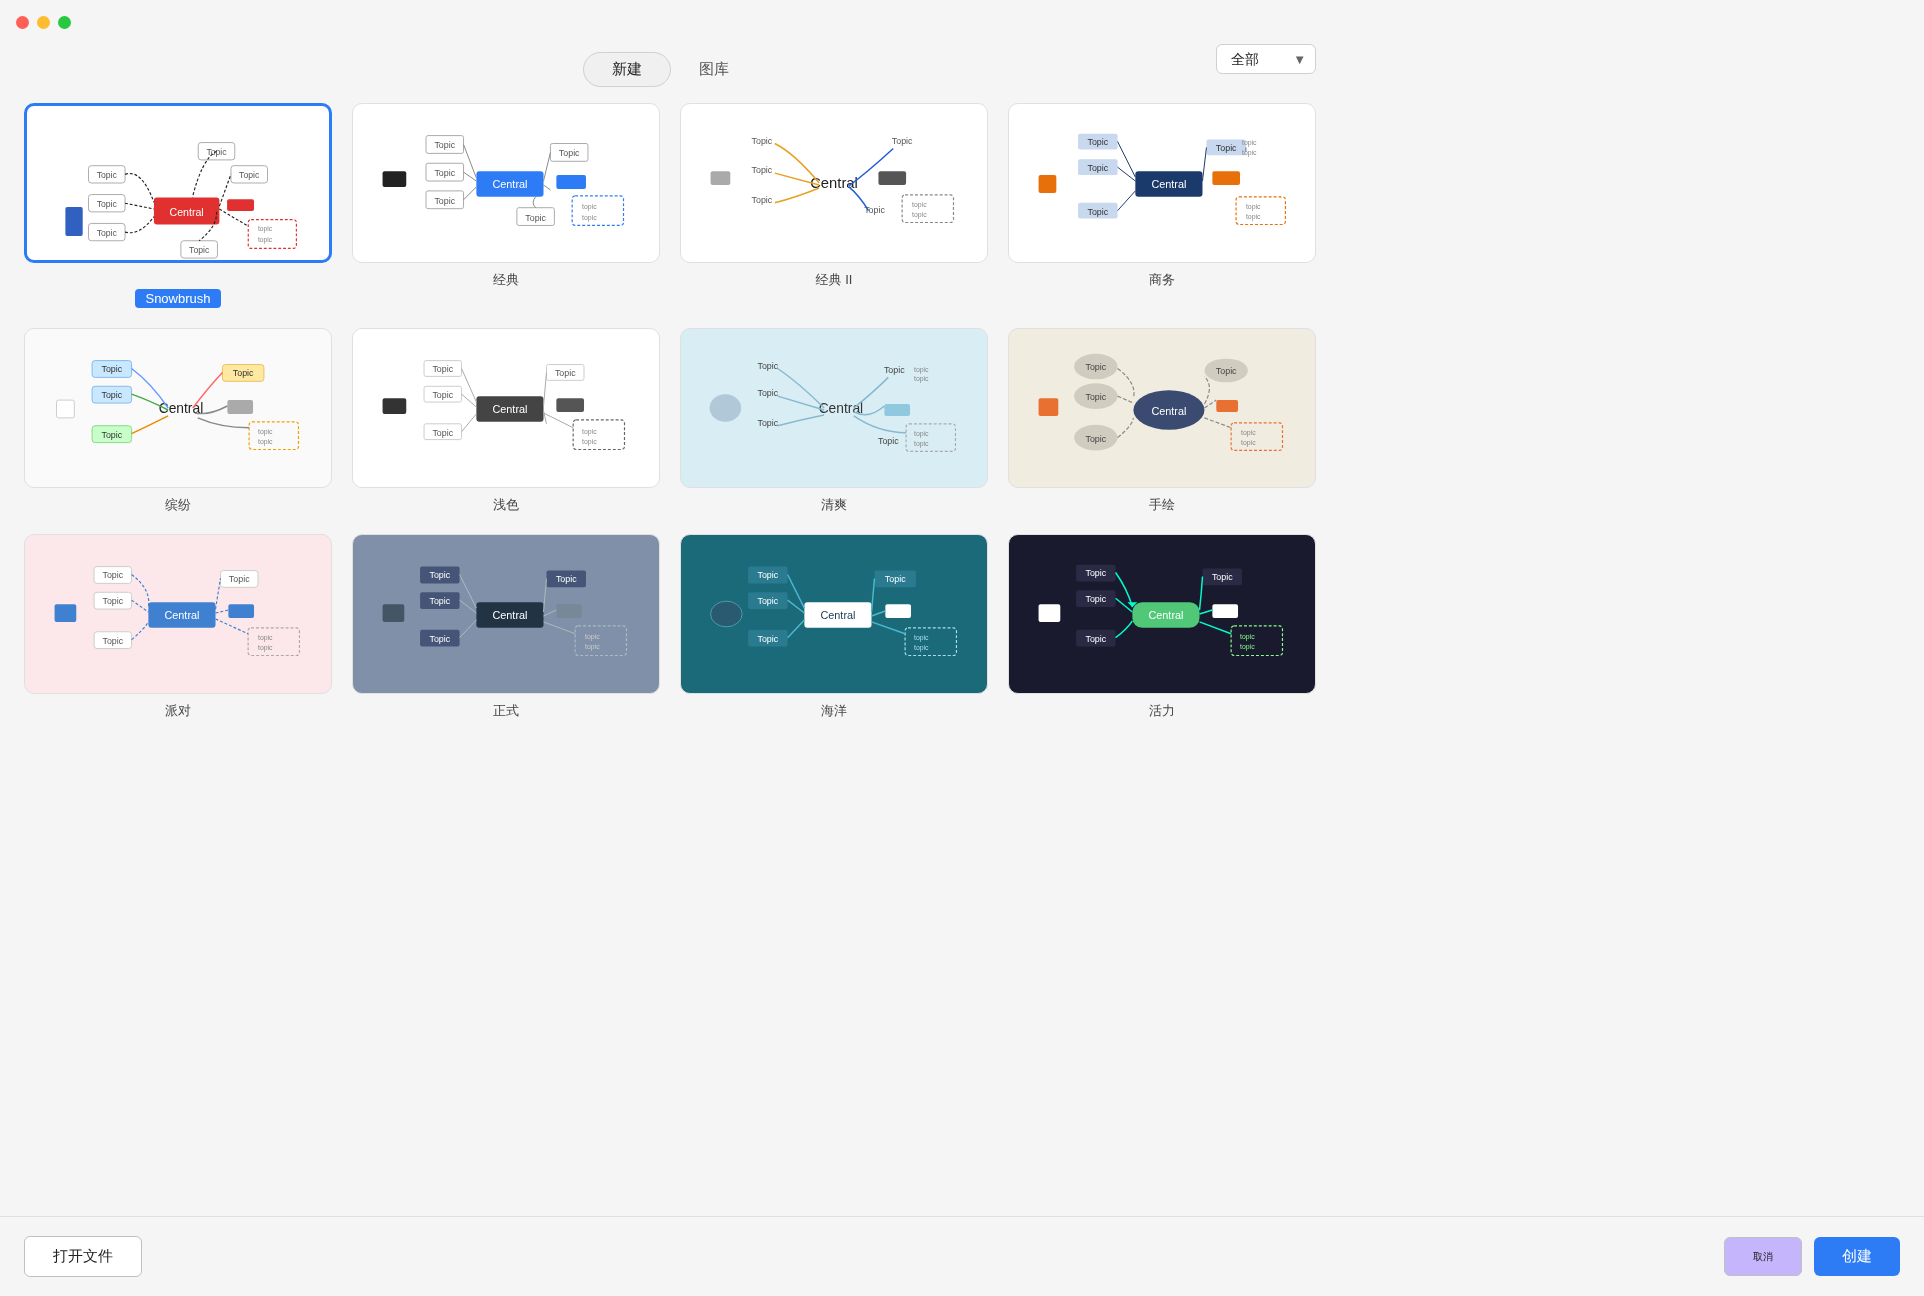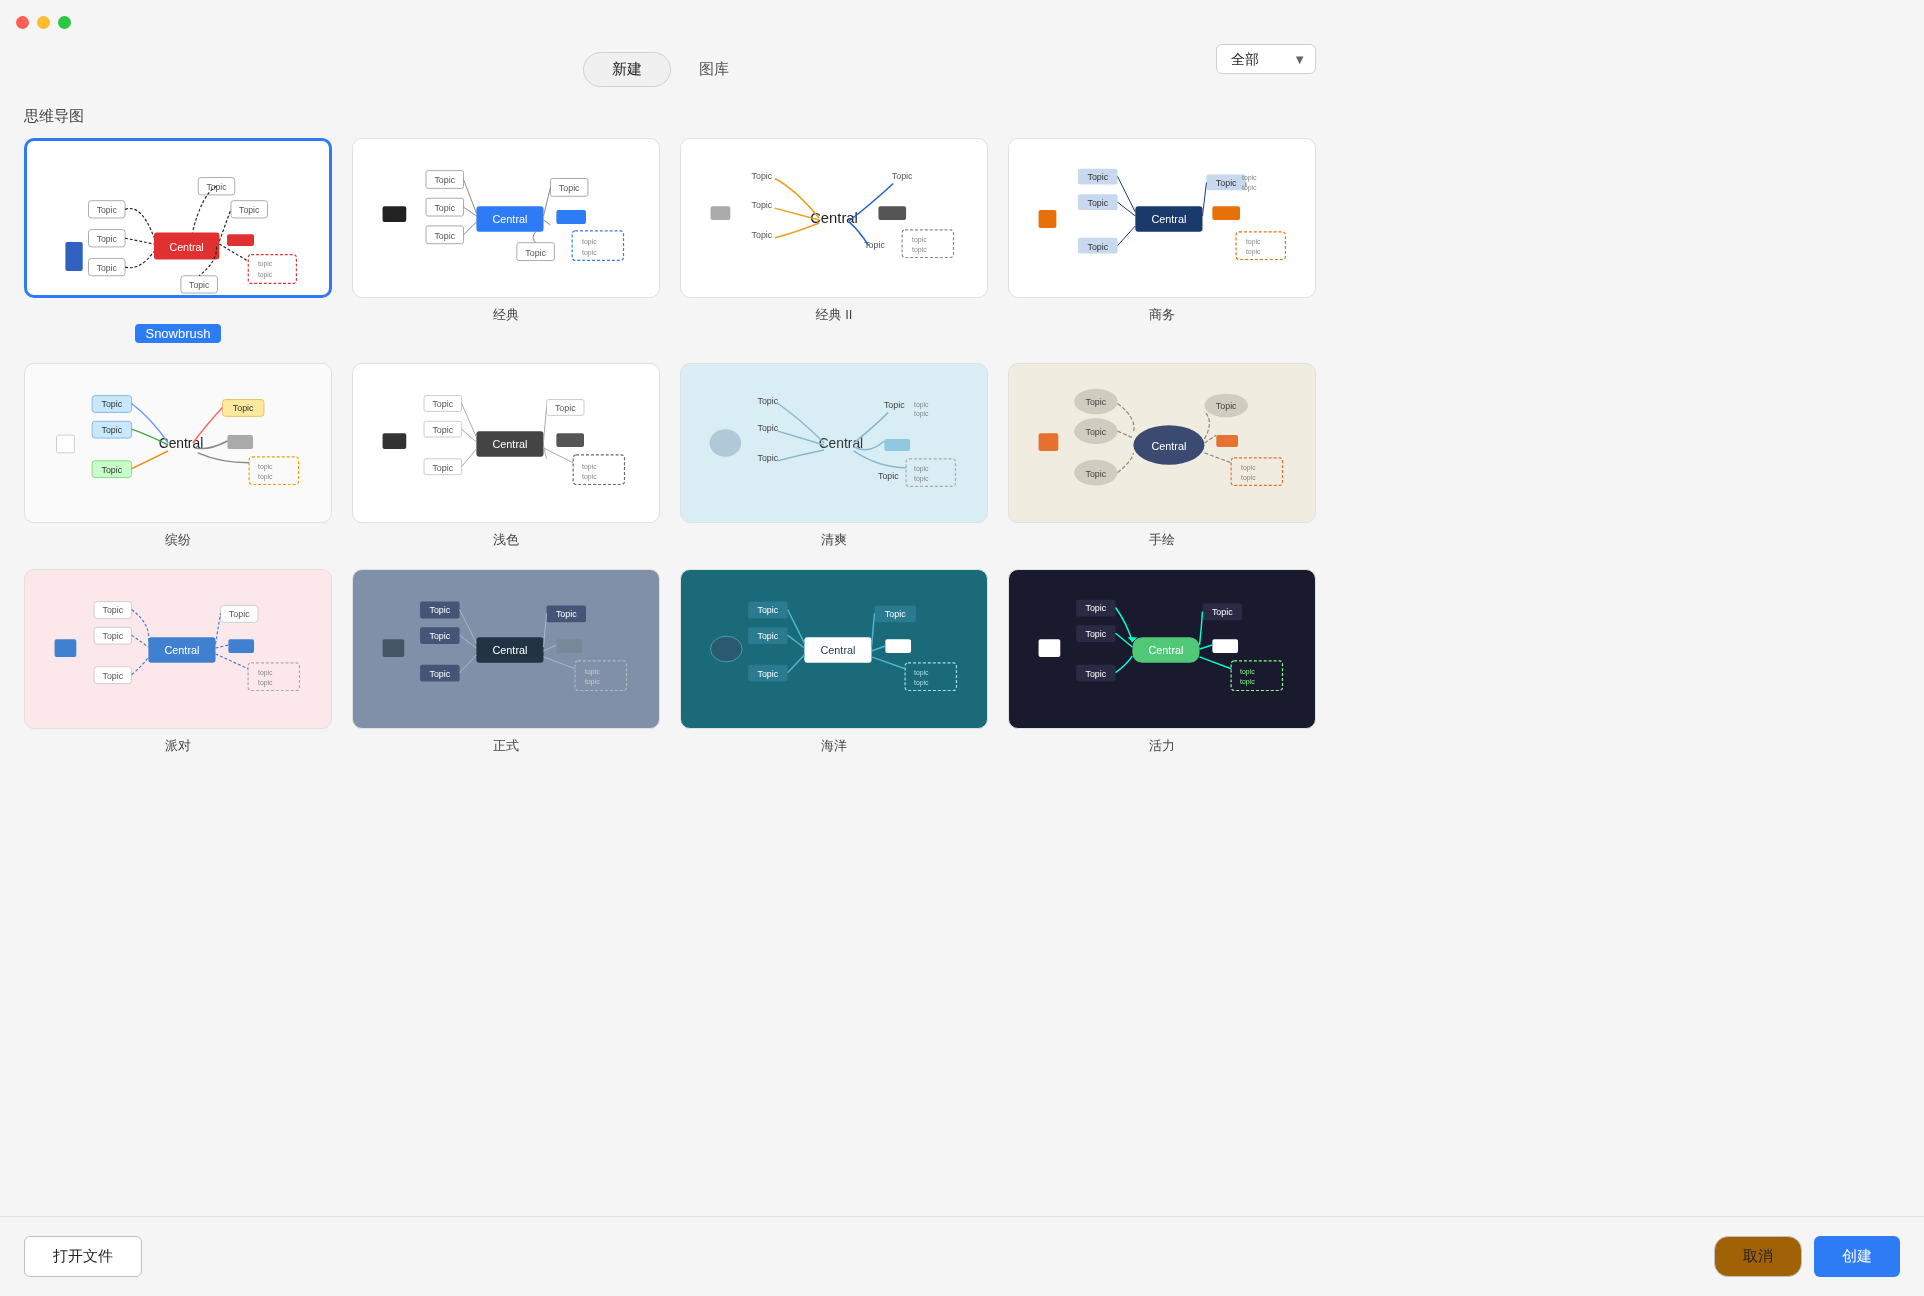--- a/index.html
+++ b/index.html
@@ -150,24 +150,24 @@
       cursor: pointer;
       font-family: inherit;
       color: #222;
     }
     .bottom-right {
       display: flex;
       gap: 12px;
     }
     .btn-cancel {
       border: 1.5px solid #c0c0c0;
-      background: #a16207;
-      border-radius: 14px;
+      background: #c4b5fd;
+      border-radius: 6px;
       padding: 10px 28px;
-      font-size: 15px;
+      font-size: 10px;
       cursor: pointer;
       font-family: inherit;
       color: #222;
     }
     .btn-create {
       border: none;
       background: #2d7cf6;
       color: white;
       border-radius: 6px;
       padding: 10px 28px;
@@ -212,21 +212,20 @@
       </select>
       <span class="dropdown-arrow">▼</span>
     </div>
   </div>
 
 <style>
   .top-nav { position: relative; }
 </style>
 
 <div class="main-content">
-  <div class="section-title">思维导图</div>
 
   <div class="templates-grid">
 
     <div class="template-item">
       <div class="template-card selected">
         <svg class="mindmap-svg" viewBox="0 0 290 160" xmlns="http://www.w3.org/2000/svg">
 
           <rect x="28" y="105" width="18" height="30" rx="2" fill="#3060c0"></rect>
 
           <rect x="120" y="95" width="68" height="28" rx="3" fill="#e03030"></rect>

